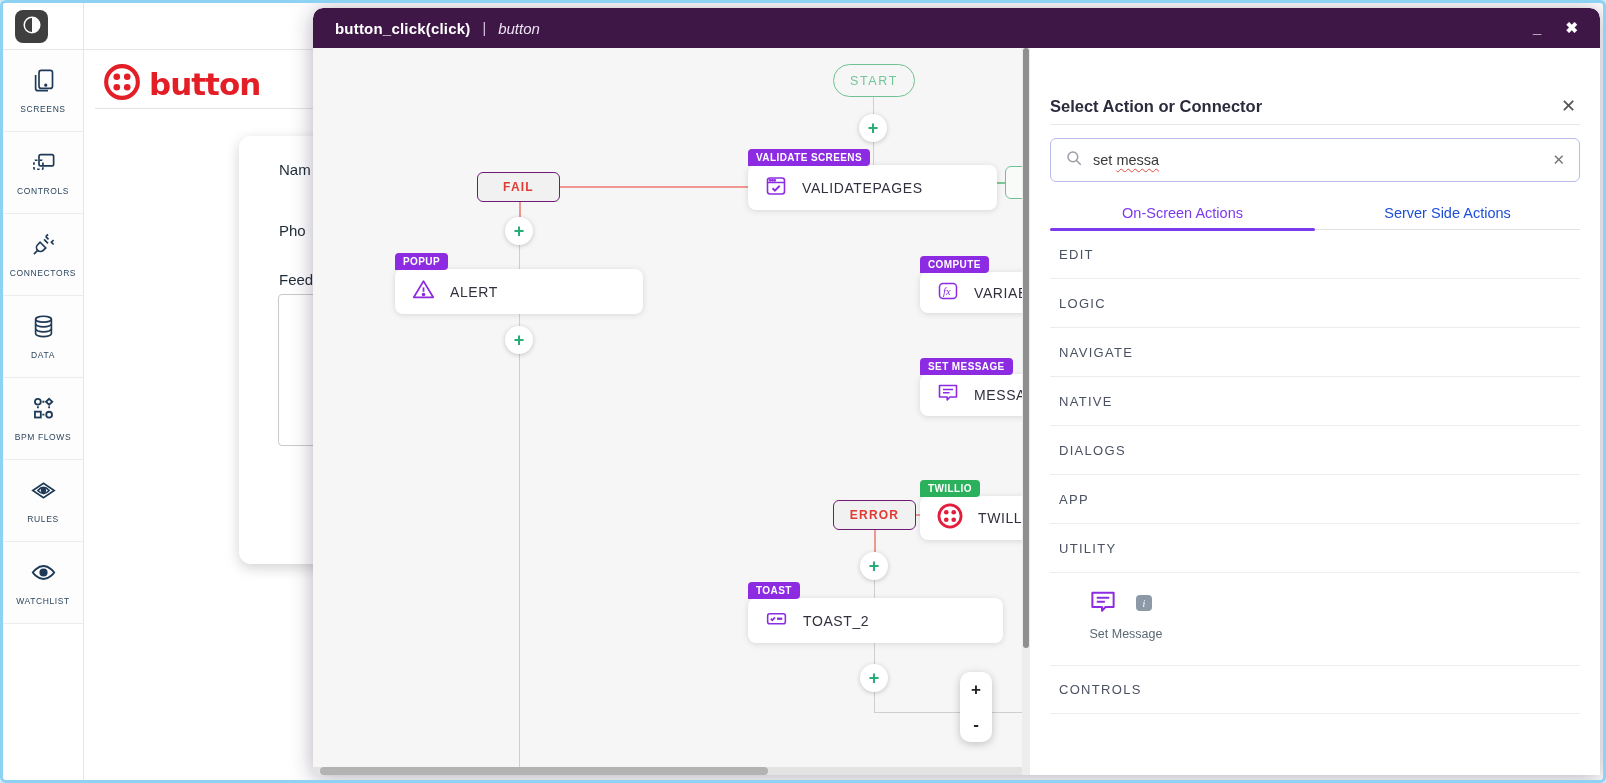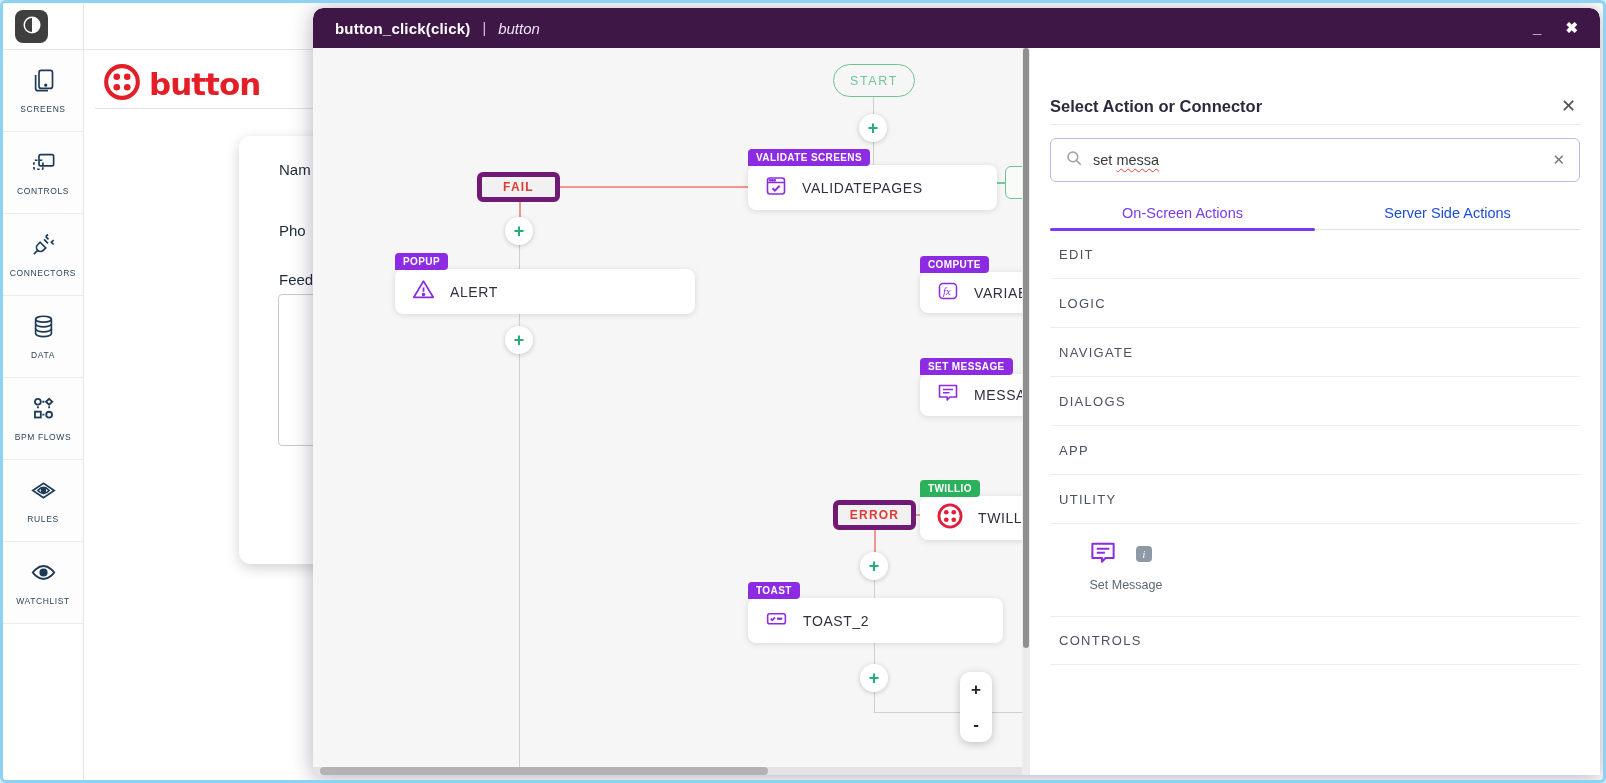--- a/index.html
+++ b/index.html
@@ -38,21 +38,21 @@
   
   .canvas { position:relative; width:709px; height:727px; background:#f6f6f6; overflow:hidden; flex:none;padding-left:28px;}
   .ln { position:absolute; background:#cfcfcf;}
   .ln.red { background:#ef9790;}
   .ln.green { background:#7cc79a;}
   .plus { position:absolute; width:28px; height:28px; border-radius:50%; background:#fff; box-shadow:0 1px 5px rgba(0,0,0,.2); color:#27ad75; font-size:18px; font-weight:bold; display:flex; align-items:center; justify-content:center; cursor:pointer; line-height:1;}
   .badge { position:absolute; height:17px; padding:0 8px; background:#8c2be2; border-radius:4px 4px 4px 0; color:#fff; font-size:10px; font-weight:bold; letter-spacing:.4px; display:flex; align-items:center; z-index:2;}
   .badge.green { background:#2bb05c;}
   .fcard { position:absolute; background:#fff; border-radius:8px; box-shadow:0 1px 6px rgba(0,0,0,.13); display:flex; align-items:center; padding-left:16px; gap:14px; cursor:pointer; z-index:1;}
   .fcard .nlabel { font-size:14px; color:#30303e; letter-spacing:.6px;}
-  .gate { position:absolute; background:#f1f1f1; border:5px solid #701a75; border-radius:6px; color:#e03a35; font-size:12px; font-weight:bold; letter-spacing:1.2px; display:flex; align-items:center; justify-content:center; cursor:pointer; z-index:1;}
+  .gate { position:absolute; background:#f1f1f1; border:1px solid #701a75; border-radius:6px; color:#e03a35; font-size:12px; font-weight:bold; letter-spacing:1.2px; display:flex; align-items:center; justify-content:center; cursor:pointer; z-index:1;}
   .startpill { position:absolute; border:1.6px solid #6fc292; border-radius:17px; color:#74c49a; font-size:12.5px; letter-spacing:1.6px; display:flex; align-items:center; justify-content:center; cursor:pointer; background:transparent; z-index:1;}
   .greenstub { position:absolute; background:#f9fbf9; border:1.6px solid #6fc292; border-radius:6px; z-index:1;}
   .zoomctl { position:absolute; left:647px; top:624px; width:32px; height:70px; background:#fff; border-radius:10px; box-shadow:0 2px 8px rgba(0,0,0,.22); display:flex; flex-direction:column; z-index:3;}
   .zoomctl div { flex:1; display:flex; align-items:center; justify-content:center; font-size:17px; font-weight:bold; color:#222; cursor:pointer;}
   .hscroll { position:absolute; left:0; top:719px; width:709px; height:8px; background:#e3e3e3; z-index:4;}
   .hthumb { position:absolute; left:7px; top:0; width:448px; height:8px; background:#b3b3b3; border-radius:4px; cursor:pointer;}
   .vscroll { position:relative; width:8px; background:#ededed; flex:none;}
   .vthumb { position:absolute; left:1px; top:0; width:6px; height:600px; background:#8f8f8f; border-radius:3px; cursor:pointer;}
   
   .panel { flex:1; background:#fff; position:relative; padding:0 20px; overflow:hidden;}
@@ -235,21 +235,21 @@
         <div class="greenstub" style="left:692px;top:118px;width:40px;height:33px;"></div>
 
         <div class="gate" style="left:164px;top:124px;width:83px;height:30px;">
           <span>FAIL</span>
         </div>
         <div class="plus" style="left:192px;top:169px;">
             <span>+</span>
           </div>
 
         <div class="badge" style="left:82px;top:205px;">POPUP</div>
-        <div class="fcard" style="left:82px;top:221px;width:300px;height:45px;">
+        <div class="fcard" style="left:82px;top:221px;width:248px;height:45px;">
           <span><svg width="25" height="25" viewBox="0 0 24 24" fill="none" stroke="#8c2be2" stroke-width="1.7">
                 <path d="M12 4L21.3 19.5H2.7z" stroke-linejoin="round"></path>
                 <path d="M12 10v4.2"></path>
                 <circle cx="12" cy="16.8" r="0.9" fill="#8c2be2"></circle>
               </svg></span>
           <span class="nlabel">ALERT</span>
         </div>
         <div class="plus" style="left:192px;top:278px;">
             <span>+</span>
           </div>
@@ -335,20 +335,21 @@
 
         <div class="tabs">
           <div class="tab active">On-Screen Actions</div>
           <div class="tab">Server Side Actions</div>
           <div class="tab-underline"></div>
         </div>
 
         <div class="cat-row">EDIT</div>
         <div class="cat-row">LOGIC</div>
         <div class="cat-row">NAVIGATE</div>
+        <div class="cat-row">NATIVE</div>
         <div class="cat-row">DIALOGS</div>
         <div class="cat-row">APP</div>
         <div class="cat-row">UTILITY</div>
 
         <div class="utility-block">
           <div class="ub-iconwrap">
             <span><svg width="30" height="30" viewBox="0 0 24 24" fill="none" stroke="#8c2be2" stroke-width="1.6">
                   <path d="M3.5 4.5h17v11.5h-6.5l-2.8 3v-3H3.5z" stroke-linejoin="round"></path>
                   <path d="M7 8.5h10M7 11.8h6.5"></path>
                 </svg></span>

